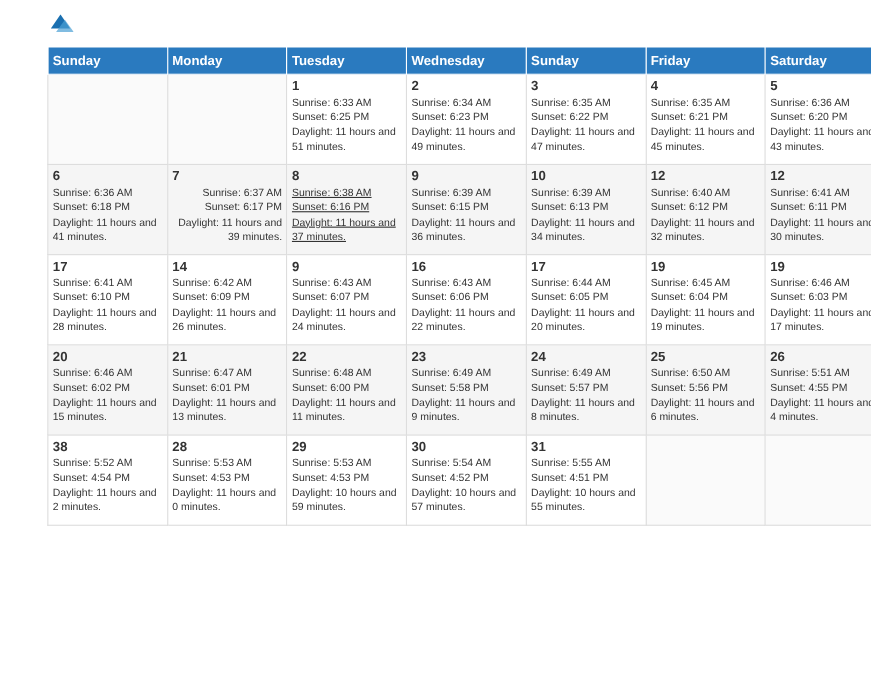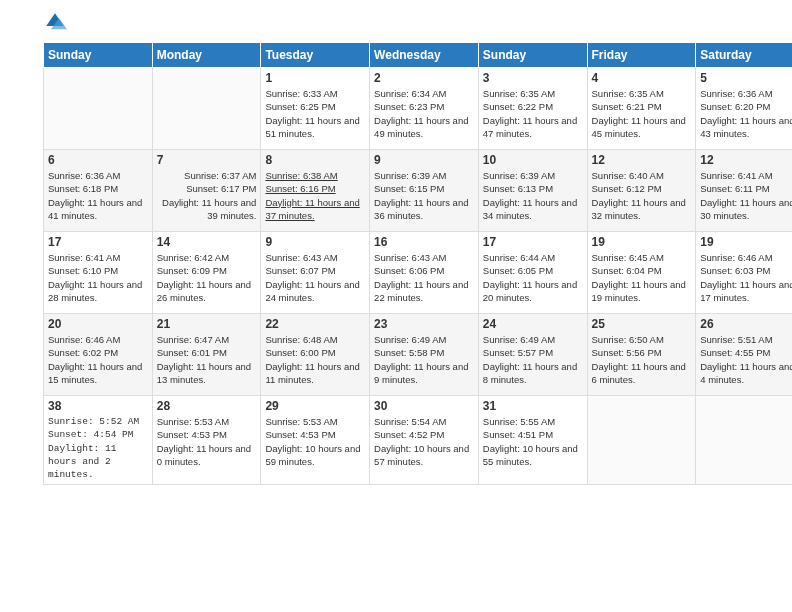--- a/index.html
+++ b/index.html
@@ -296,21 +296,21 @@
           <td>
             <span class="day-number">26</span>
             <div class="day-info" style="white-space: pre-line;">Sunrise: 5:51 AM
 Sunset: 4:55 PM
 Daylight: 11 hours and 4 minutes.</div>
           </td>
         </tr>
         <tr>
           <td>
             <span class="day-number">38</span>
-            <div class="day-info" style="white-space: pre-line; font-family: Liberation Mono, monospace;">Sunrise: 5:52 AM
+            <div class="day-info" style="white-space: pre-line;">Sunrise: 5:52 AM
 Sunset: 4:54 PM
 Daylight: 11 hours and 2 minutes.</div>
           </td>
           <td>
             <span class="day-number">28</span>
             <div class="day-info" style="white-space: pre-line;">Sunrise: 5:53 AM
 Sunset: 4:53 PM
 Daylight: 11 hours and 0 minutes.</div>
           </td>
           <td>

